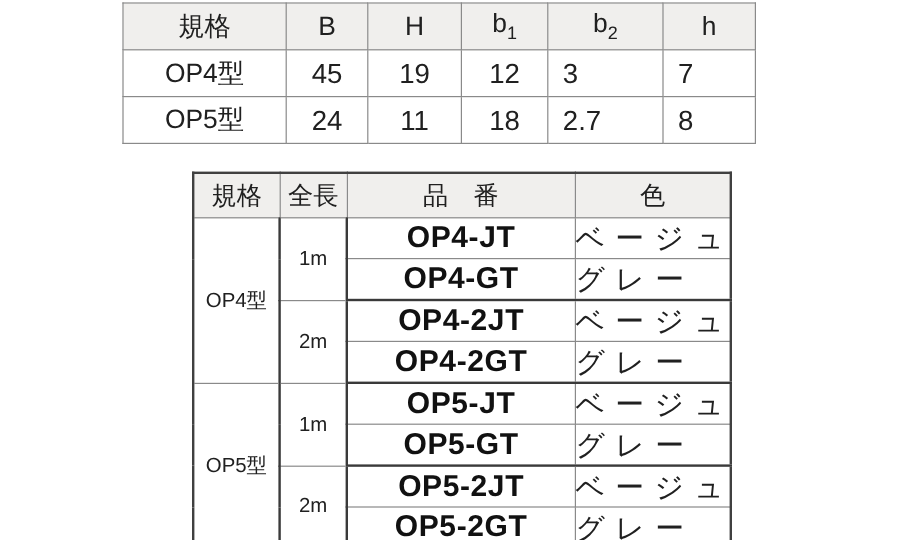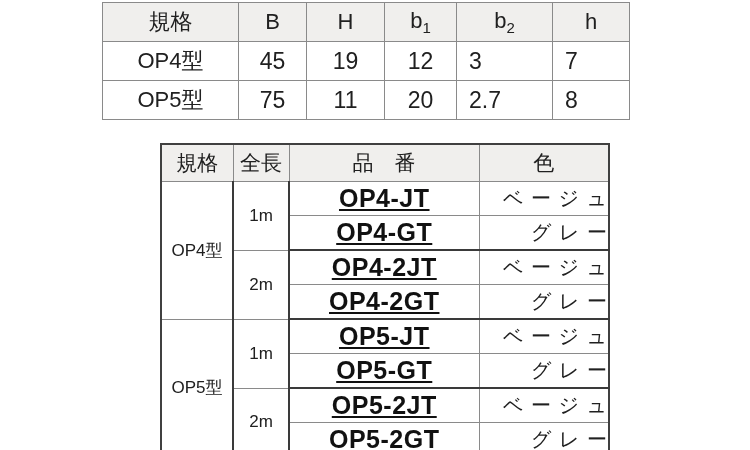--- a/index.html
+++ b/index.html
@@ -96,26 +96,25 @@
     font-size: 17px;
     color: #202020;
   }
   .cell-part {
     text-align: center;
     font-size: 25px;
     font-weight: bold;
     letter-spacing: 0.5px;
     color: #111111;
     height: 33px;
-    text-decoration: underline;
   }
   .cell-color {
-    text-align: right;
+    text-align: left;
     padding-left: 6px;
-    font-size: 20px;
+    font-size: 24px;
     color: #202020;
     letter-spacing: 1px;
   }
   .thick-bottom { border-bottom: 2px solid #3a3a3a !important; }
   .sep-right    { border-right: 2px solid #3a3a3a !important; margin-left: 40px; }
 </style>
 </head>
 <body>
 
 <table id="spec-table">
@@ -139,23 +138,23 @@
     <tr>
       <td class="lbl">OP4型</td>
       <td class="valcell">45</td>
       <td class="valcell">19</td>
       <td class="valcell">12</td>
       <td class="valleft">3</td>
       <td class="valleft">7</td>
     </tr>
     <tr>
       <td class="lbl">OP5型</td>
-      <td class="valcell">75</td>
+      <td class="valcell">24</td>
       <td class="valcell">11</td>
-      <td class="valcell">20</td>
+      <td class="valcell">18</td>
       <td class="valleft">2.7</td>
       <td class="valleft">8</td>
     </tr>
   </tbody>
 </table>
 
 <table id="parts-table">
   <colgroup>
     <col class="pc-kikaku">
       <col class="pc-len">

